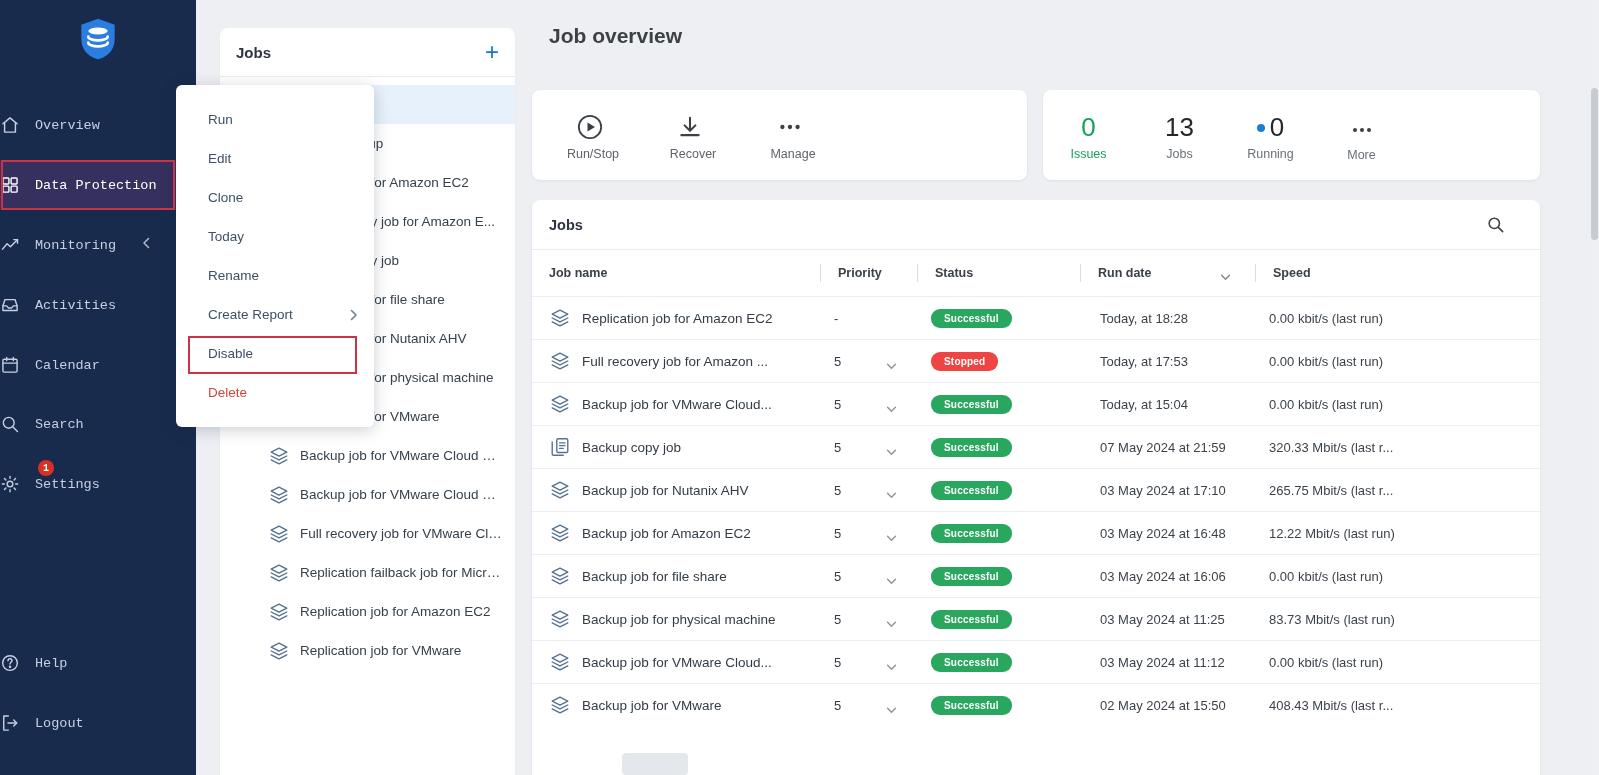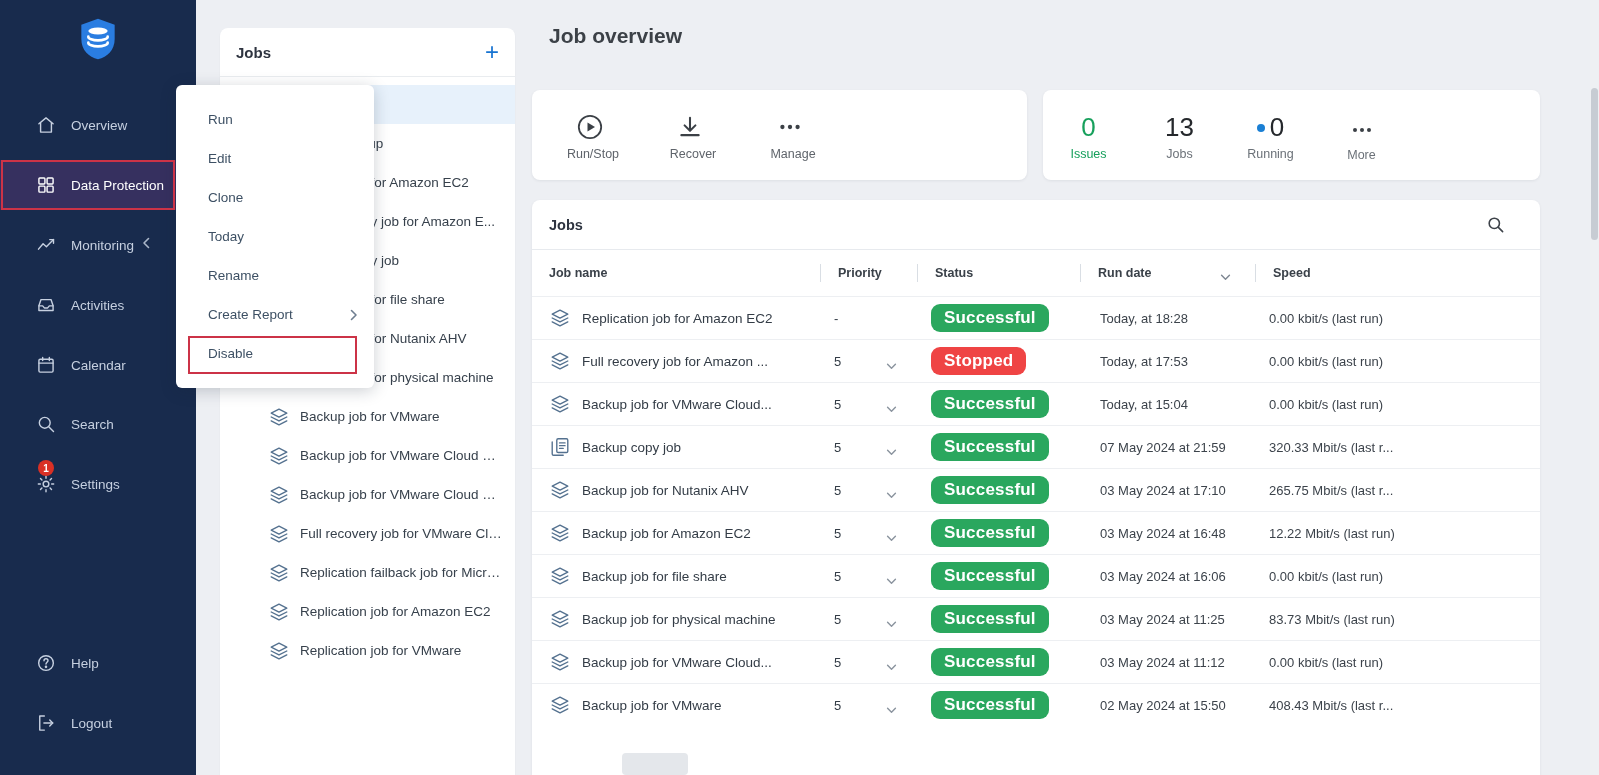--- a/index.html
+++ b/index.html
@@ -4,21 +4,21 @@
 <style>
   * { margin:0; padding:0; box-sizing:border-box; }
   html,body { width:1599px; height:775px; overflow:hidden;
     font-family:"Liberation Sans","DejaVu Sans",sans-serif; background:#edeff3; color:#333; }
   .app { position:relative; width:1599px; height:775px; }
 
   
   .sidebar { position:absolute; left:0; top:0; width:196px; height:775px; background:#182b4d; z-index:10; }
   .logo { position:absolute; left:78px; top:17px; }
   .nav-item { position:absolute; left:0; width:196px; height:50px; display:flex; align-items:center;
-    padding-left:36px; gap:15px; font-size:13.5px; color:#c6d0e0; cursor:pointer; }
+    gap:15px; font-size:13.5px; color:#c6d0e0; cursor:pointer;font-family:Liberation Mono, monospace; }
   .nav-item.selected { width:176px; background:#36305f; color:#ffffff; }
   .nav-item .nicon { width:20px; height:20px; display:inline-flex; color:#c6d0e0; flex:0 0 20px; }
   .nav-item.selected .nicon { color:#ffffff; }
   .nav-item svg { width:20px; height:20px; }
   .nav-chevron { position:absolute; left:140px; top:17px; width:12px; height:14px; color:#aab6c9; }
   .nav-badge { position:absolute; left:38px; top:1px; min-width:16px; height:16px; border-radius:8px;
     background:#d93025; color:#fff; font-size:10px; font-weight:bold; display:flex; align-items:center;
     justify-content:center; padding:0 4px; }
 
   
@@ -83,21 +83,21 @@
   .th + .th::before { content:""; position:absolute; left:0; top:14px; width:1px; height:18px; background:#d9dee4; }
   .sort-caret { position:absolute; right:24px; top:20px; width:11px; height:7px; color:#7d8691; }
   .trow { height:43px; border-top:1px solid #edeff2; font-size:13.5px; color:#333c46; cursor:pointer; }
   .td-name { padding-left:17px; display:flex; align-items:center; gap:11px; overflow:hidden; }
   .td-name .jicon { flex:0 0 22px; width:22px; height:22px; color:#54718f; }
   .td-name .jicon svg { width:22px; height:22px; }
   .td-name .jname { white-space:nowrap; overflow:hidden; text-overflow:ellipsis; padding-right:10px; }
   .td-priority { display:flex; align-items:center; padding:0 20px 0 14px; font-size:13px; }
   .td-priority .prio-chev { margin-left:auto; width:11px; height:7px; color:#8a939e; cursor:pointer; }
   .td-status { padding-left:14px; }
-  .pill { display:inline-block; padding:4px 13px; border-radius:9px; font-size:17px; font-weight:600;
+  .pill { display:inline-block; padding:4px 13px; border-radius:9px; font-size:10px; font-weight:600;
     color:#fff; letter-spacing:.2px; }
   .pill.success { background:#2aa75e; }
   .pill.stopped { background:#ef4444; }
   .td-date { padding-left:20px; font-size:13px; color:#3c434b; }
   .td-speed { padding-left:14px; font-size:13px; color:#3c434b; white-space:nowrap; overflow:hidden; }
   .pagination-stub { position:absolute; left:90px; top:553px; width:66px; height:22px; background:#e4e7eb;
     border-radius:4px; cursor:pointer; }
 
   
   .scrollbar-track { position:absolute; right:0; top:0; width:9px; height:775px; background:#eef0f3; z-index:70; }
@@ -623,20 +623,21 @@
     <div class="menu-item">Rename</div>
     <div class="menu-item">
       <span>Create Report</span>
       <span class="submenu-arrow">
         <svg width="12" height="8">
             <use href="#sym-chevdn"></use>
           </svg>
       </span>
     </div>
     <div class="menu-item">Disable</div>
+    <div class="menu-item danger">Delete</div>
   </div>
 
   <div class="annotation annotation-sidebar"></div>
   <div class="annotation annotation-disable"></div>
 
   <div class="scrollbar-track">
     <div class="scrollbar-thumb"></div>
   </div>
 
 </div>

